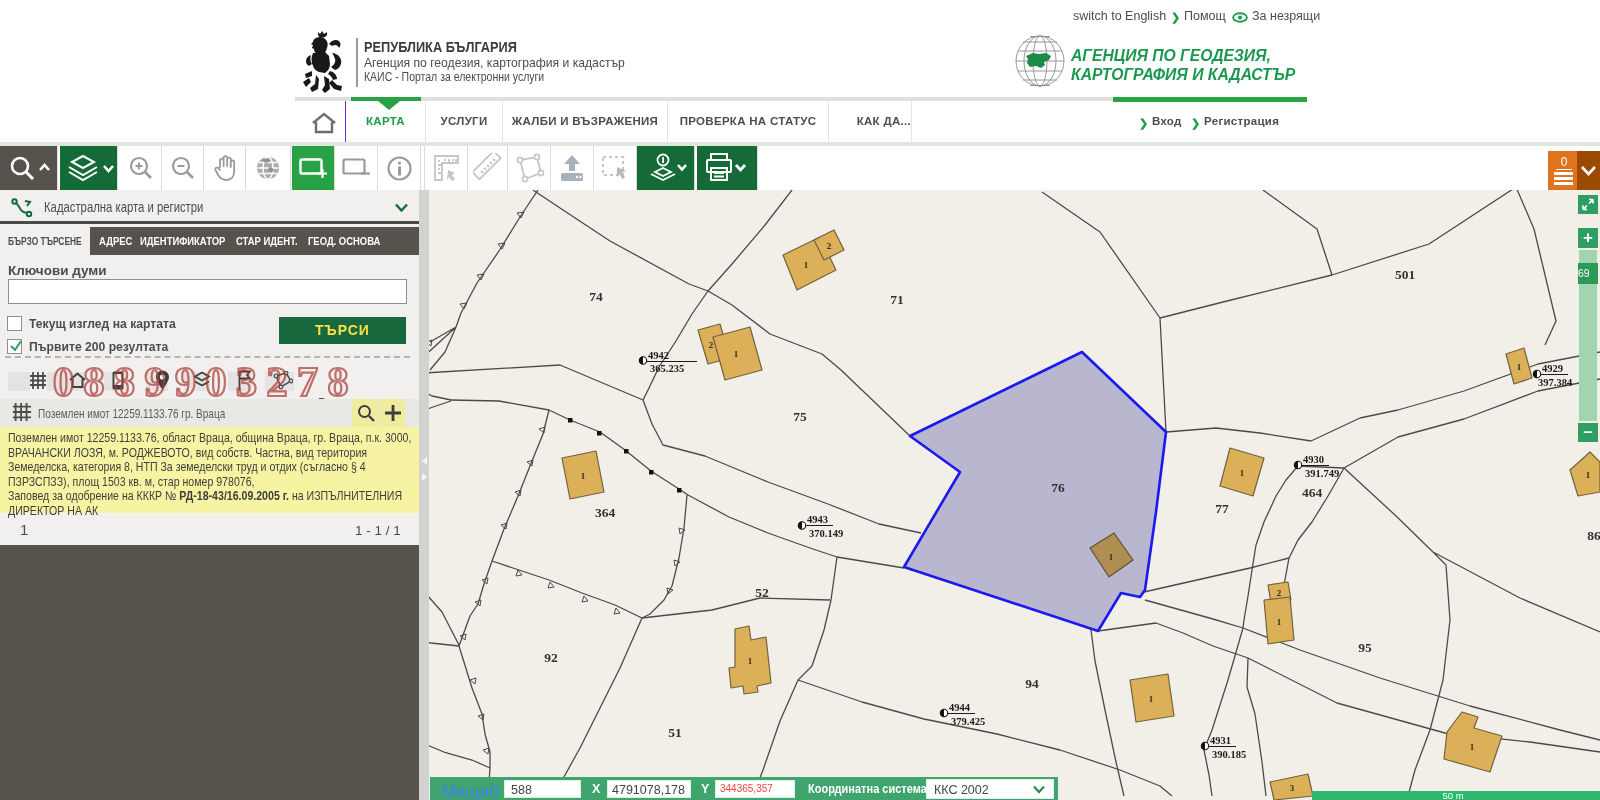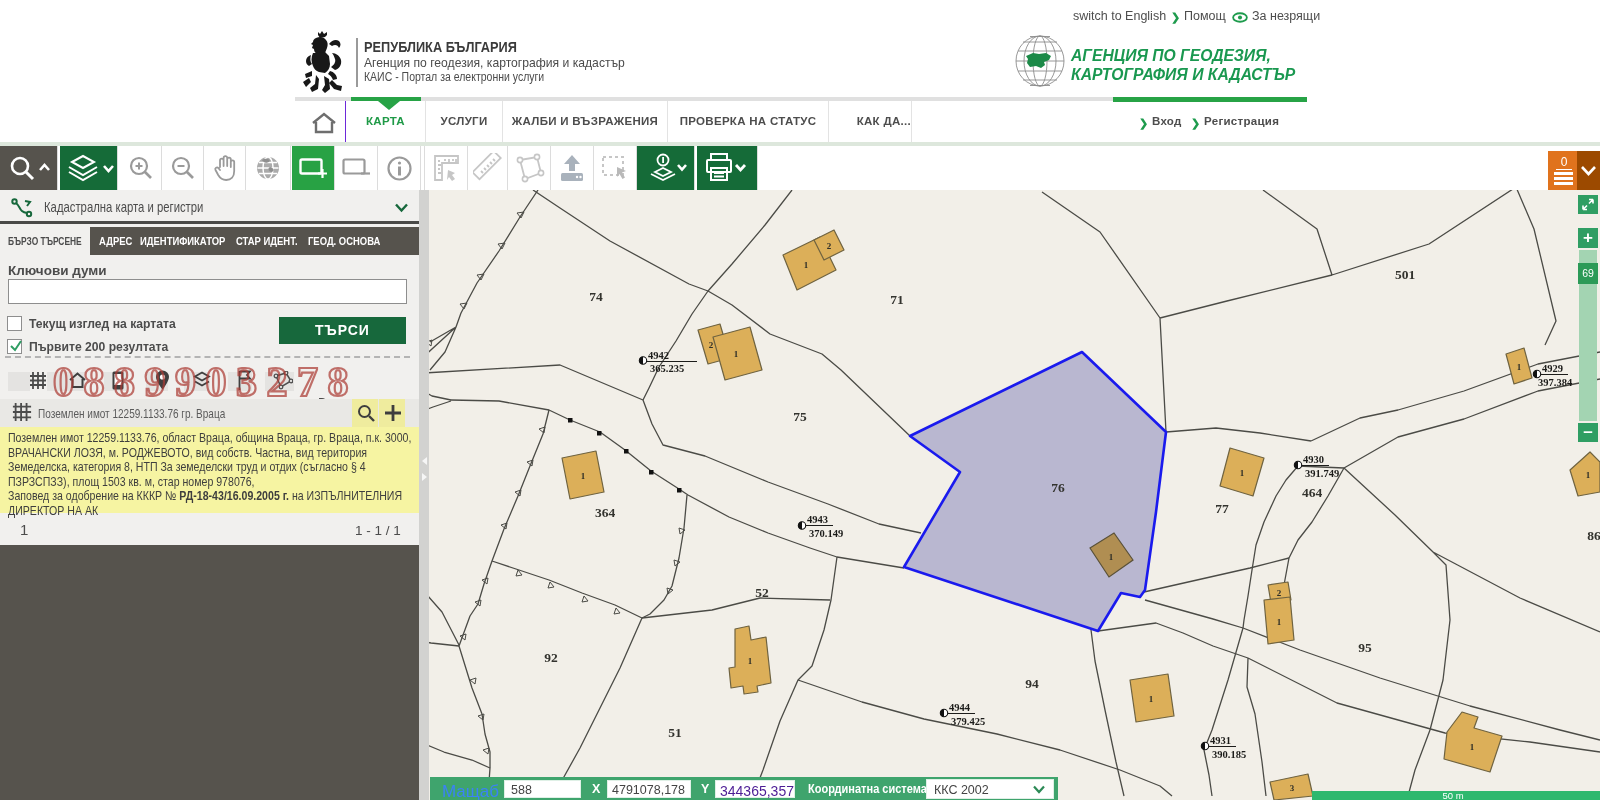--- a/index.html
+++ b/index.html
@@ -419,35 +419,35 @@
 
 <div class="abs" style="left:430px;top:777px;width:628px;height:23px;background:#3fa46d"></div>
 <div class="abs" style="left:442px;top:782px;font-size:17px;font-weight:normal;color:#3b82f6">Мащаб &nbsp;1:</div>
 <div class="abs" style="left:504px;top:780px;width:77px;height:18px;background:#fff;border:1.5px solid #dff0e6"></div>
 <div class="abs" style="left:511px;top:783px;font-size:12.5px;color:#444">588</div>
 <div class="abs" style="left:592px;top:782px;font-size:12.5px;font-weight:bold;color:#fff">X</div>
 <div class="abs" style="left:607px;top:780px;width:84px;height:18px;background:#fff;border:1.5px solid #dff0e6"></div>
 <div class="abs" style="left:612px;top:783px;font-size:12.5px;color:#444">4791078,178</div>
 <div class="abs" style="left:701px;top:782px;font-size:12.5px;font-weight:bold;color:#fff">Y</div>
 <div class="abs" style="left:715px;top:780px;width:80px;height:18px;background:#fff;border:1.5px solid #dff0e6"></div>
-<div class="abs" style="left:720px;top:783px;font-size:14px;color:#4c1d95">344365,357</div>
+<div class="abs" style="left:720px;top:783px;font-size:10px;color:#ef4444">344365,357</div>
 <div class="abs" style="left:808px;top:782px;font-size:12.5px;font-weight:bold;color:#fff;transform:scaleX(.88);transform-origin:0 0">Координатна система</div>
 <div class="abs" style="left:926px;top:779px;width:128px;height:20px;background:#fff;border:1.5px solid #dff0e6"></div>
 <div class="abs" style="left:934px;top:783px;font-size:12.5px;color:#444">ККС 2002</div>
 <svg class="abs" style="left:1032px;top:785px" width="14" height="9" viewBox="0 0 14 9">
       <path d="M2,1.5 l5,5.5 5,-5.5" fill="none" stroke="#2d8a56" stroke-width="2.2"></path>
     </svg>
 
 <div class="abs" style="left:1578px;top:195px;width:20px;height:19px;background:#2f9e63"></div>
 <svg class="abs" style="left:1581px;top:198px" width="14" height="13" viewBox="0 0 14 13">
       <path d="M8,5.5 L12,1.5 M12,1.5 h-4 M12,1.5 v4 M6,7.5 L2,11.5 M2,11.5 h4 M2,11.5 v-4" stroke="#fff" stroke-width="1.6"></path>
     </svg>
 <div class="abs" style="left:1578px;top:228px;width:20px;height:20px;background:#2f9e63;color:#fff;font-size:17px;font-weight:bold;text-align:center;line-height:19px">+</div>
 <div class="abs" style="left:1579px;top:250px;width:18px;height:171px;background:#a3d4b2"></div>
-<div class="abs" style="left:1578px;top:263px;width:20px;height:21px;background:#2c9a57;color:#fff;font-size:10.5px;text-align:center;line-height:21px">69</div>
+<div class="abs" style="left:1578px;top:263px;width:20px;height:21px;background:#2c9a57;color:#fff;font-size:10.5px;text-align:left;line-height:21px">69</div>
 <div class="abs" style="left:1578px;top:423px;width:20px;height:19px;background:#2f9e63;color:#fff;font-size:17px;font-weight:bold;text-align:center;line-height:17px">–</div>
 
 <div class="abs" style="left:0;top:190px;width:419px;height:610px;background:#f1f0ee"></div>
 <div class="abs" style="left:419px;top:190px;width:10px;height:610px;background:#d2d2d0"></div>
 <svg class="abs" style="left:421px;top:455px" width="7" height="30" viewBox="0 0 7 30">
       <path d="M1,6 l5,-4 v8 z" fill="#f6f6f6"></path>
       <path d="M1,22 l5,-4 v8 z" fill="#f6f6f6" transform="rotate(180 3.5 22)"></path>
     </svg>
 
 <div class="abs" style="left:0;top:190px;width:419px;height:34px;background:#f1f0ee;border-bottom:3px solid #4a4a48"></div>
@@ -474,21 +474,21 @@
 
 <div class="abs lbl" style="left:8px;top:263px">Ключови думи</div>
 <div class="abs" style="left:8px;top:279px;width:399px;height:25px;background:#fff;border:1px solid #8e8e8e"></div>
 <div class="chk" style="left:7px;top:316px"></div>
 <div class="abs lbl" style="left:29px;top:316px;transform:scaleX(.9);transform-origin:0 0;white-space:nowrap">Текущ изглед на картата</div>
 <div class="chk" style="left:7px;top:339px"></div>
 <svg class="abs" style="left:9px;top:339px" width="14" height="14" viewBox="0 0 14 14">
       <path d="M2,7 l4,4 6,-9" fill="none" stroke="#2f9e63" stroke-width="2"></path>
     </svg>
 <div class="abs lbl" style="left:29px;top:339px;transform:scaleX(.9);transform-origin:0 0;white-space:nowrap">Първите 200 резултата</div>
-<div class="abs" style="left:279px;top:317px;width:127px;height:27px;background:#17683c;color:#ffffff;font-size:14px;font-weight:bold;text-align:center;line-height:27px;letter-spacing:1px">ТЪРСИ</div>
+<div class="abs" style="left:279px;top:317px;width:127px;height:27px;background:#17683c;color:#fde047;font-size:14px;font-weight:bold;text-align:center;line-height:27px;letter-spacing:1px">ТЪРСИ</div>
 <div class="abs" style="left:5px;top:356px;width:405px;border-top:2px dashed #b4b4b4"></div>
 
 <div class="abs" style="left:8px;top:372px;width:22px;height:19px;background:#e4e3e1"></div>
 <svg class="abs" style="left:30px;top:372px" width="16" height="17" viewBox="0 0 16 17">
       <g stroke="#4c4c4c" stroke-width="1.8">
         <path d="M3,0 v17 M8,0 v17 M13,0 v17 M0,4 h16 M0,8.5 h16 M0,13 h16"></path>
       </g>
     </svg>
 <div class="abs" style="left:47px;top:372px;width:38px;height:19px;background:#e4e3e1"></div>
 <svg class="abs" style="left:69px;top:372px" width="17" height="17" viewBox="0 0 17 17">

